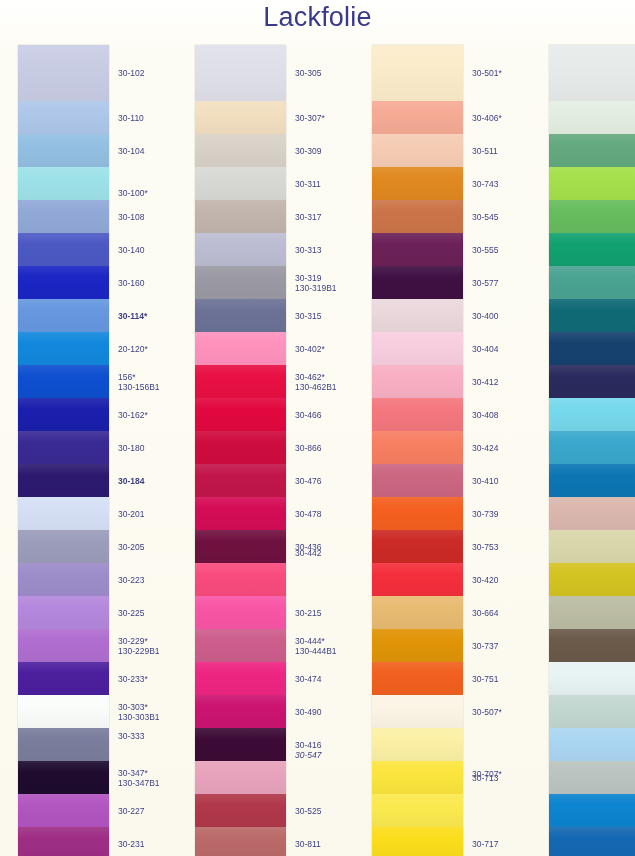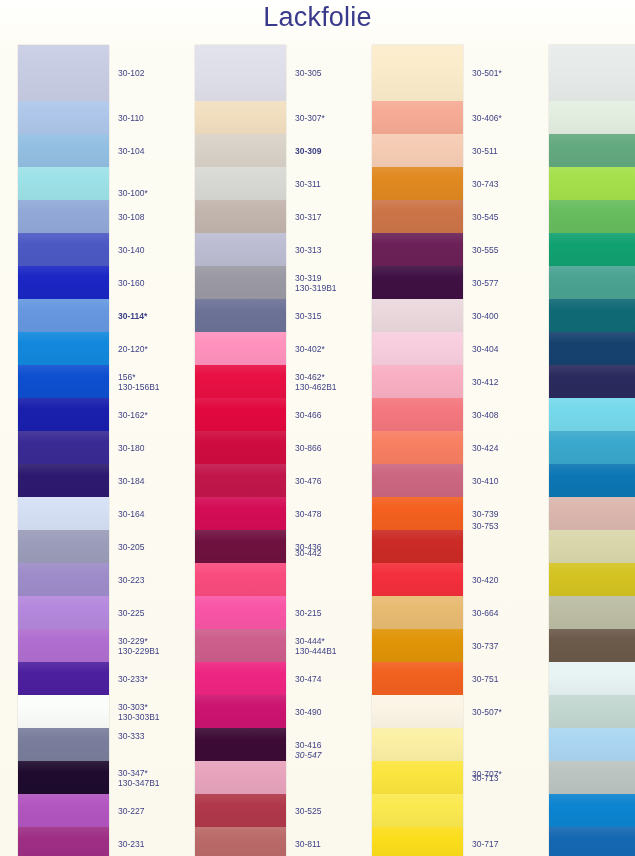--- a/index.html
+++ b/index.html
@@ -115,22 +115,22 @@
         <div class="lab" style="top: 100.5px;"><span>30-104</span></div>
         <div class="lab" style="top: 143px;"><span>30-100*</span></div>
         <div class="lab" style="top: 166.5px;"><span>30-108</span></div>
         <div class="lab" style="top: 199.5px;"><span>30-140</span></div>
         <div class="lab" style="top: 232.5px;"><span>30-160</span></div>
         <div class="lab" style="top: 265.5px; font-weight: bold;"><span>30-114*</span></div>
         <div class="lab" style="top: 298.5px;"><span>20-120*</span></div>
         <div class="lab" style="top: 326.5px;"><span>156*</span><span class="l2">130-156B1</span></div>
         <div class="lab" style="top: 364.5px;"><span>30-162*</span></div>
         <div class="lab" style="top: 397.5px;"><span>30-180</span></div>
-        <div class="lab" style="top: 430.5px;"><span>30-184</span></div>
-        <div class="lab" style="top: 463.5px;"><span>30-164</span></div>
+        <div class="lab" style="top: 430.5px; font-weight: bold;"><span>30-184</span></div>
+        <div class="lab" style="top: 463.5px;"><span>30-201</span></div>
         <div class="lab" style="top: 496.5px;"><span>30-205</span></div>
         <div class="lab" style="top: 529.5px;"><span>30-223</span></div>
         <div class="lab" style="top: 562.5px;"><span>30-225</span></div>
         <div class="lab" style="top: 590.5px;"><span>30-229*</span><span class="l2">130-229B1</span></div>
         <div class="lab" style="top: 628.5px;"><span>30-233*</span></div>
         <div class="lab" style="top: 656.5px;"><span>30-303*</span><span class="l2">130-303B1</span></div>
         <div class="lab" style="top: 686px; text-align: right;"><span>30-333</span></div>
         <div class="lab" style="top: 722.5px;"><span>30-347*</span><span class="l2">130-347B1</span></div>
         <div class="lab" style="top: 760.5px;"><span>30-227</span></div>
         <div class="lab" style="top: 793.5px;"><span>30-231</span></div>
@@ -159,21 +159,21 @@
         <div class="sw" title="30-474" style="height: 33px; background: rgb(238, 37, 130);"></div>
         <div class="sw" title="30-490" style="height: 33px; background: rgb(204, 19, 112);"></div>
         <div class="sw" title="30-416" style="height: 33px; background: rgb(61, 11, 54);"></div>
         <div class="sw" title="30-547" style="height: 33px; background: rgb(232, 163, 189);"></div>
         <div class="sw" title="30-525" style="height: 33px; background: rgb(176, 56, 74);"></div>
         <div class="sw" title="30-573" style="height: 33px; background: rgb(186, 106, 104);"></div>
       </div>
       <div class="labels">
         <div class="lab" style="top: 23px;"><span>30-305</span></div>
         <div class="lab" style="top: 67.5px;"><span>30-307*</span></div>
-        <div class="lab" style="top: 100.5px; font-weight: bold;"><span>30-309</span></div>
+        <div class="lab" style="top: 100.5px;"><span>30-309</span></div>
         <div class="lab" style="top: 133.5px;"><span>30-311</span></div>
         <div class="lab" style="top: 166.5px;"><span>30-317</span></div>
         <div class="lab" style="top: 199.5px;"><span>30-313</span></div>
         <div class="lab" style="top: 227.5px;"><span>30-319</span><span class="l2">130-319B1</span></div>
         <div class="lab" style="top: 265.5px;"><span>30-315</span></div>
         <div class="lab" style="top: 298.5px;"><span>30-402*</span></div>
         <div class="lab" style="top: 326.5px;"><span>30-462*</span><span class="l2">130-462B1</span></div>
         <div class="lab" style="top: 364.5px;"><span>30-466</span></div>
         <div class="lab" style="top: 397.5px;"><span>30-866</span></div>
         <div class="lab" style="top: 430.5px;"><span>30-476</span></div>
@@ -225,21 +225,21 @@
         <div class="lab" style="top: 166.5px;"><span>30-545</span></div>
         <div class="lab" style="top: 199.5px;"><span>30-555</span></div>
         <div class="lab" style="top: 232.5px;"><span>30-577</span></div>
         <div class="lab" style="top: 265.5px;"><span>30-400</span></div>
         <div class="lab" style="top: 298.5px;"><span>30-404</span></div>
         <div class="lab" style="top: 331.5px;"><span>30-412</span></div>
         <div class="lab" style="top: 364.5px;"><span>30-408</span></div>
         <div class="lab" style="top: 397.5px;"><span>30-424</span></div>
         <div class="lab" style="top: 430.5px;"><span>30-410</span></div>
         <div class="lab" style="top: 463.5px;"><span>30-739</span></div>
-        <div class="lab" style="top: 476px;"><span>30-753</span></div>
+        <div class="lab" style="top: 497px;"><span>30-753</span></div>
         <div class="lab" style="top: 529.5px;"><span>30-420</span></div>
         <div class="lab" style="top: 562.5px;"><span>30-664</span></div>
         <div class="lab" style="top: 595.5px;"><span>30-737</span></div>
         <div class="lab" style="top: 628.5px;"><span>30-751</span></div>
         <div class="lab" style="top: 661.5px;"><span>30-507*</span></div>
         <div class="lab" style="top: 724px;"><span>30-707*</span></div>
         <div class="lab" style="top: 727.5px; text-align: center;"><span>30-713</span></div>
         <div class="lab" style="top: 787px; margin-top: 24px;"><span>30-721</span></div>
         <div class="lab" style="top: 793.5px;"><span>30-717</span></div>
       </div>

